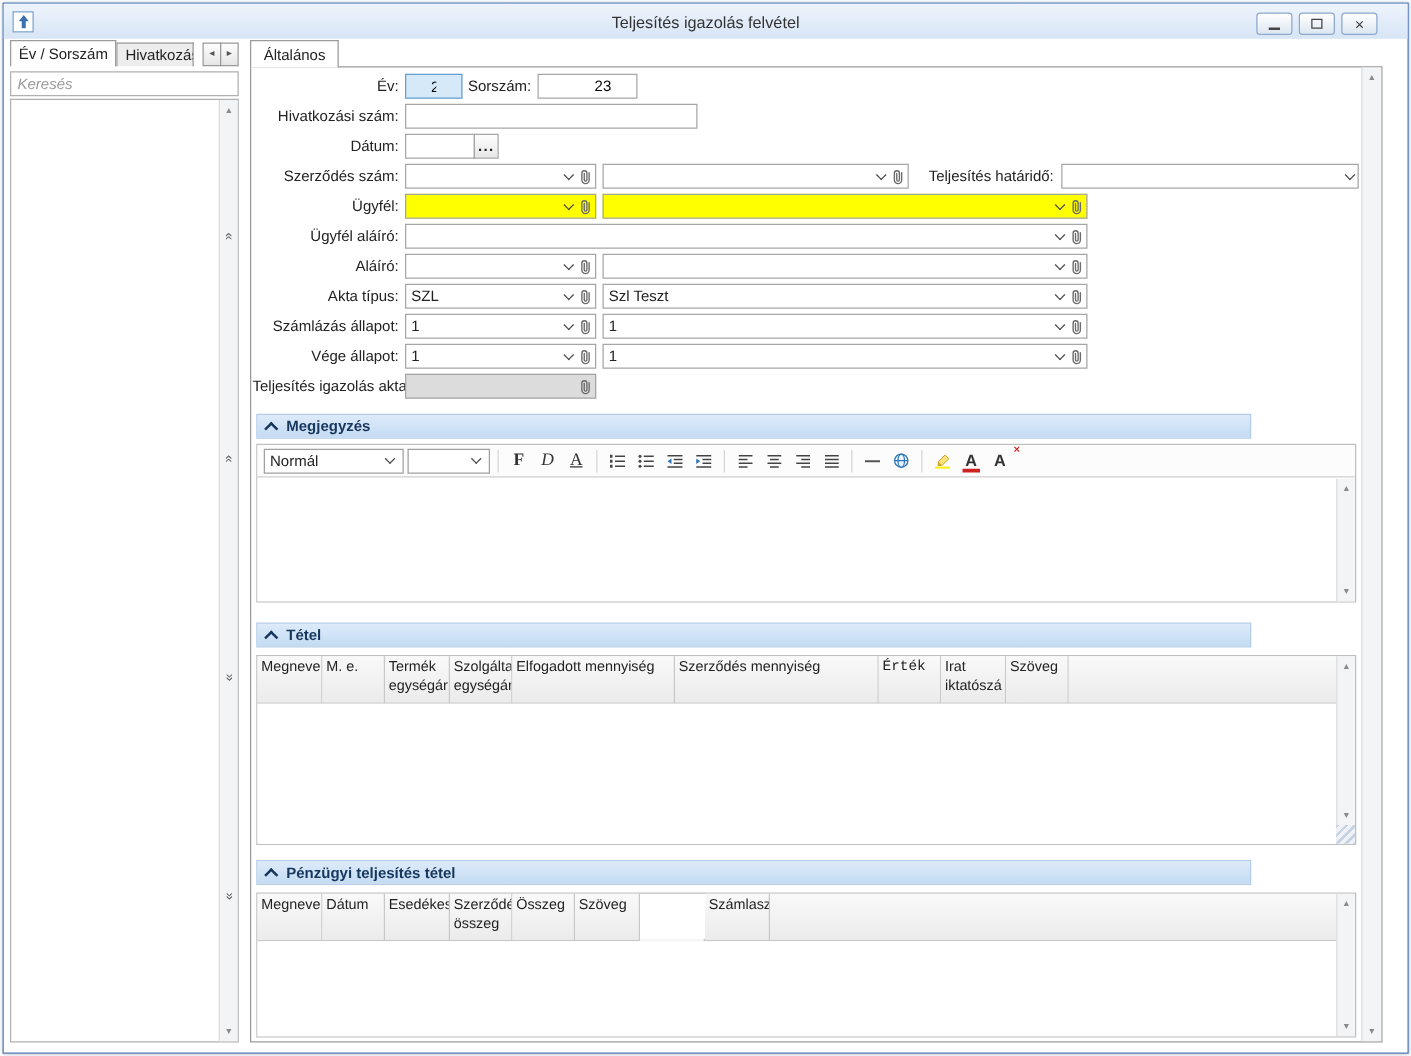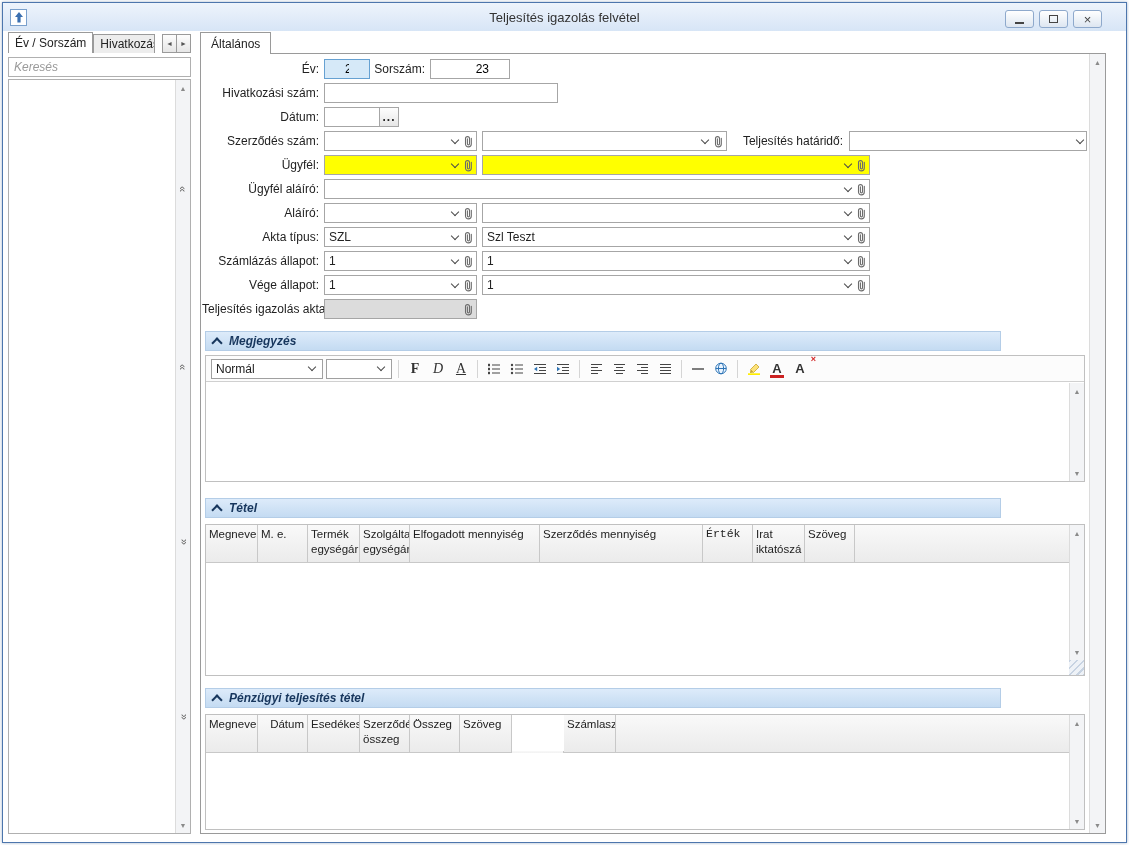--- a/index.html
+++ b/index.html
@@ -56,21 +56,21 @@
   .cv{flex:1;padding-left:4px;overflow:hidden;white-space:nowrap;}
   .chev-box{width:13px;display:flex;align-items:center;justify-content:center;align-self:stretch;}
   .chev{width:6px;height:6px;border-right:1.4px solid #4a4a4a;border-bottom:1.4px solid #4a4a4a;transform:rotate(45deg);margin-top:-3px;}
   .clip-box{width:15px;display:flex;align-items:center;justify-content:center;align-self:stretch;}
   .cb.y{background:#ffff00;}
   .cb.dis{background:#dcdcdc;}
   .gap5{margin-left:5px;}
   .gap2{margin-left:2px;}
 
   
-  .section-bar{position:absolute;left:4px;width:796px;height:20px;background:linear-gradient(#ddebfa,#c4dbf2);border:1px solid #b4cde7;display:flex;align-items:center;padding:0 7px;font-weight:bold;color:#17365d;font-style:italic;}
+  .section-bar{position:absolute;left:4px;width:796px;height:20px;background:linear-gradient(#ddebfa,#c4dbf2);border:1px solid #b4cde7;display:flex;align-items:center;padding:0 7px;font-weight:bold;color:#17365d;}
   .collapse{width:8px;height:8px;border-top:2px solid #17365d;border-right:2px solid #17365d;transform:rotate(-45deg);margin:3px 8px 0 0;}
 
   
   .editor{position:absolute;left:4px;top:301px;width:880px;height:127px;border:1px solid #c0c0c0;background:#fff;}
   .tb{display:flex;align-items:center;height:26px;padding:0 5px;gap:3px;border-bottom:1px solid #d0d0d0;background:#fcfcfc;}
   .tb-select{height:20px;border:1px solid #a0a0a0;display:flex;align-items:center;padding:0 4px;background:#fff;}
   .tb-sep{width:1px;height:18px;background:#d5d5d5;margin:0 3px;}
   .tb-btn{min-width:20px;height:20px;display:flex;align-items:center;justify-content:center;color:#333;position:relative;}
   .tb-f{font-family:"Liberation Serif",serif;font-weight:bold;font-size:14px;}
   .tb-d{font-family:"Liberation Serif",serif;font-style:italic;font-size:14px;}
@@ -554,21 +554,21 @@
       <i class="collapse"></i>
       <span>Pénzügyi teljesítés tétel</span>
     </div>
 
     <div class="grid" style="top:660px;height:116px;">
       <div class="grid-header">
         <div class="gc" style="width:52px;">
             <span>Megneve</span>
             <span></span>
           </div>
-        <div class="gc" style="width:50px;text-align:right;">
+        <div class="gc" style="width:50px;">
             <span>Dátum</span>
             <span></span>
           </div>
         <div class="gc" style="width:52px;">
             <span>Esedékes</span>
             <span></span>
           </div>
         <div class="gc" style="width:50px;">
             <span>Szerződé</span>
             <span>összeg</span>

